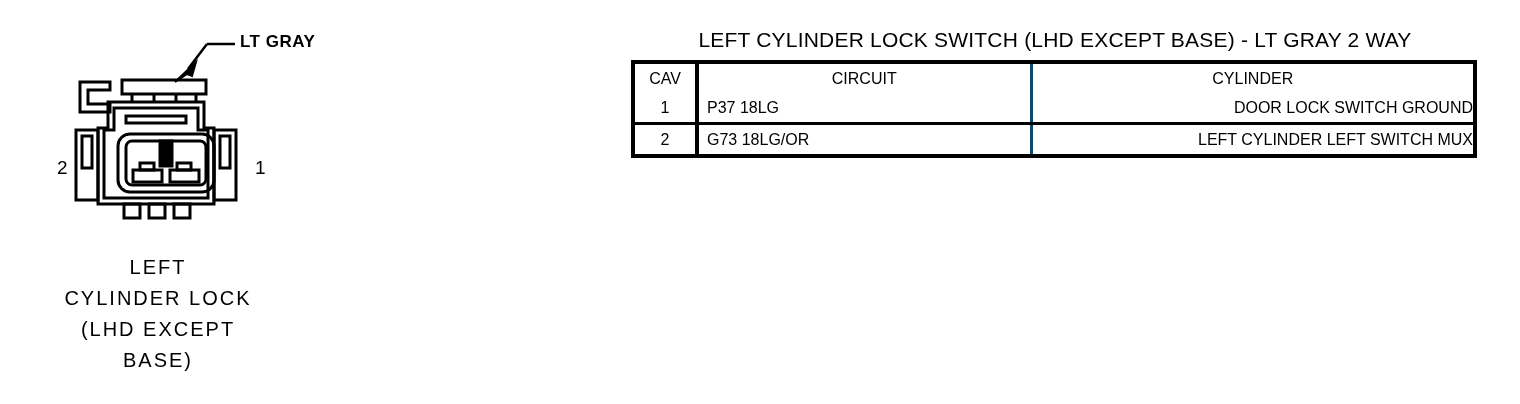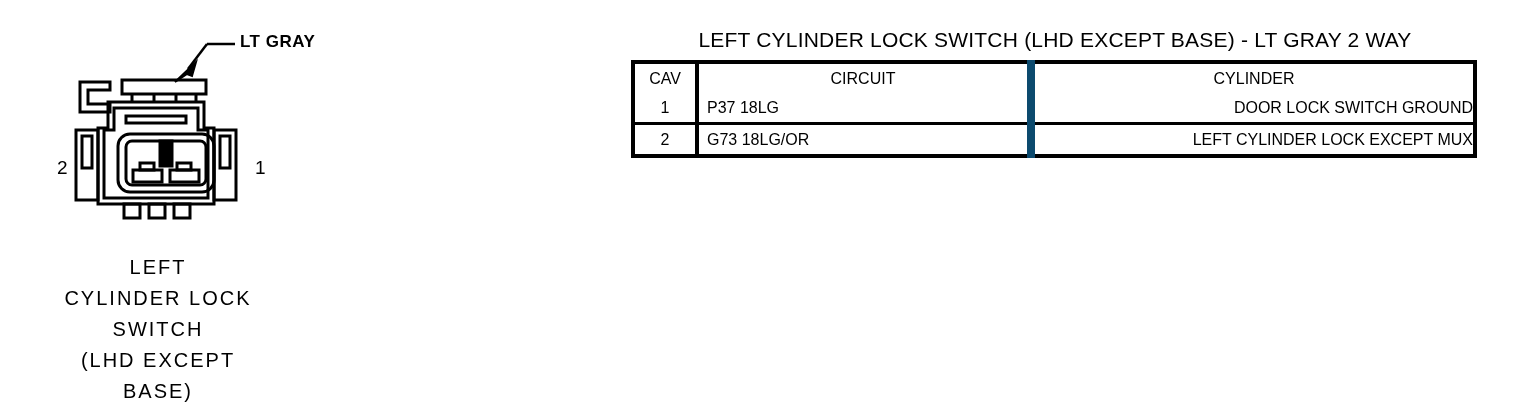--- a/index.html
+++ b/index.html
@@ -34,21 +34,21 @@
                      border:4px solid #000;}
   table#pinout-table col.c-cav{width:64px;}
   table#pinout-table col.c-cir{width:334px;}
   table#pinout-table col.c-fun{width:444px;}
 
   #pinout-table td{height:29px;padding:0;font-size:16px;
                    font-family:"Liberation Sans",sans-serif;
                    border-bottom:3px solid #000;}
   #pinout-table tr:last-child td{border-bottom:none;}
   #pinout-table td.cav{text-align:center;border-right:4px solid #000;}
-  #pinout-table td.cir{text-align:left;padding-left:8px;border-right:8px solid #0c4a6e;}
+  #pinout-table td.cir{text-align:left;padding-left:8px;border-right:3px solid #0c4a6e;}
   #pinout-table td.fun{text-align:right;padding-left:8px;}
   #pinout-table thead td{text-align:center;}
   #pinout-table thead td.cir,#pinout-table thead td.fun{text-align:center;padding-left:0;}
 </style>
 </head>
 <body>
 
 <div id="connector-block">
 
   <svg id="connector-svg" width="270" height="210" viewBox="0 0 270 210">
@@ -109,21 +109,20 @@
   </svg>
 
   <div id="lt-gray-label">LT GRAY</div>
 
   <div class="pin-label" id="pin-label-2">2</div>
   <div class="pin-label" id="pin-label-1">1</div>
 
   <div id="connector-caption">
     <div>LEFT</div>
     <div>CYLINDER LOCK</div>
-    <div>SWITCH</div>
     <div>(LHD EXCEPT</div>
     <div>BASE)</div>
   </div>
 </div>
 
 <div id="table-block">
 
   <div id="table-title">LEFT CYLINDER LOCK SWITCH (LHD EXCEPT BASE) - LT GRAY 2 WAY</div>
 
   <table id="pinout-table">
@@ -141,17 +140,17 @@
     </thead>
     <tbody>
       <tr>
         <td class="cav">1</td>
         <td class="cir">P37 18LG</td>
         <td class="fun">DOOR LOCK SWITCH GROUND</td>
       </tr>
       <tr>
         <td class="cav">2</td>
         <td class="cir">G73 18LG/OR</td>
-        <td class="fun">LEFT CYLINDER LOCK EXCEPT MUX</td>
+        <td class="fun">LEFT CYLINDER LEFT SWITCH MUX</td>
       </tr>
     </tbody>
   </table>
 </div>
 
 </body></html>

